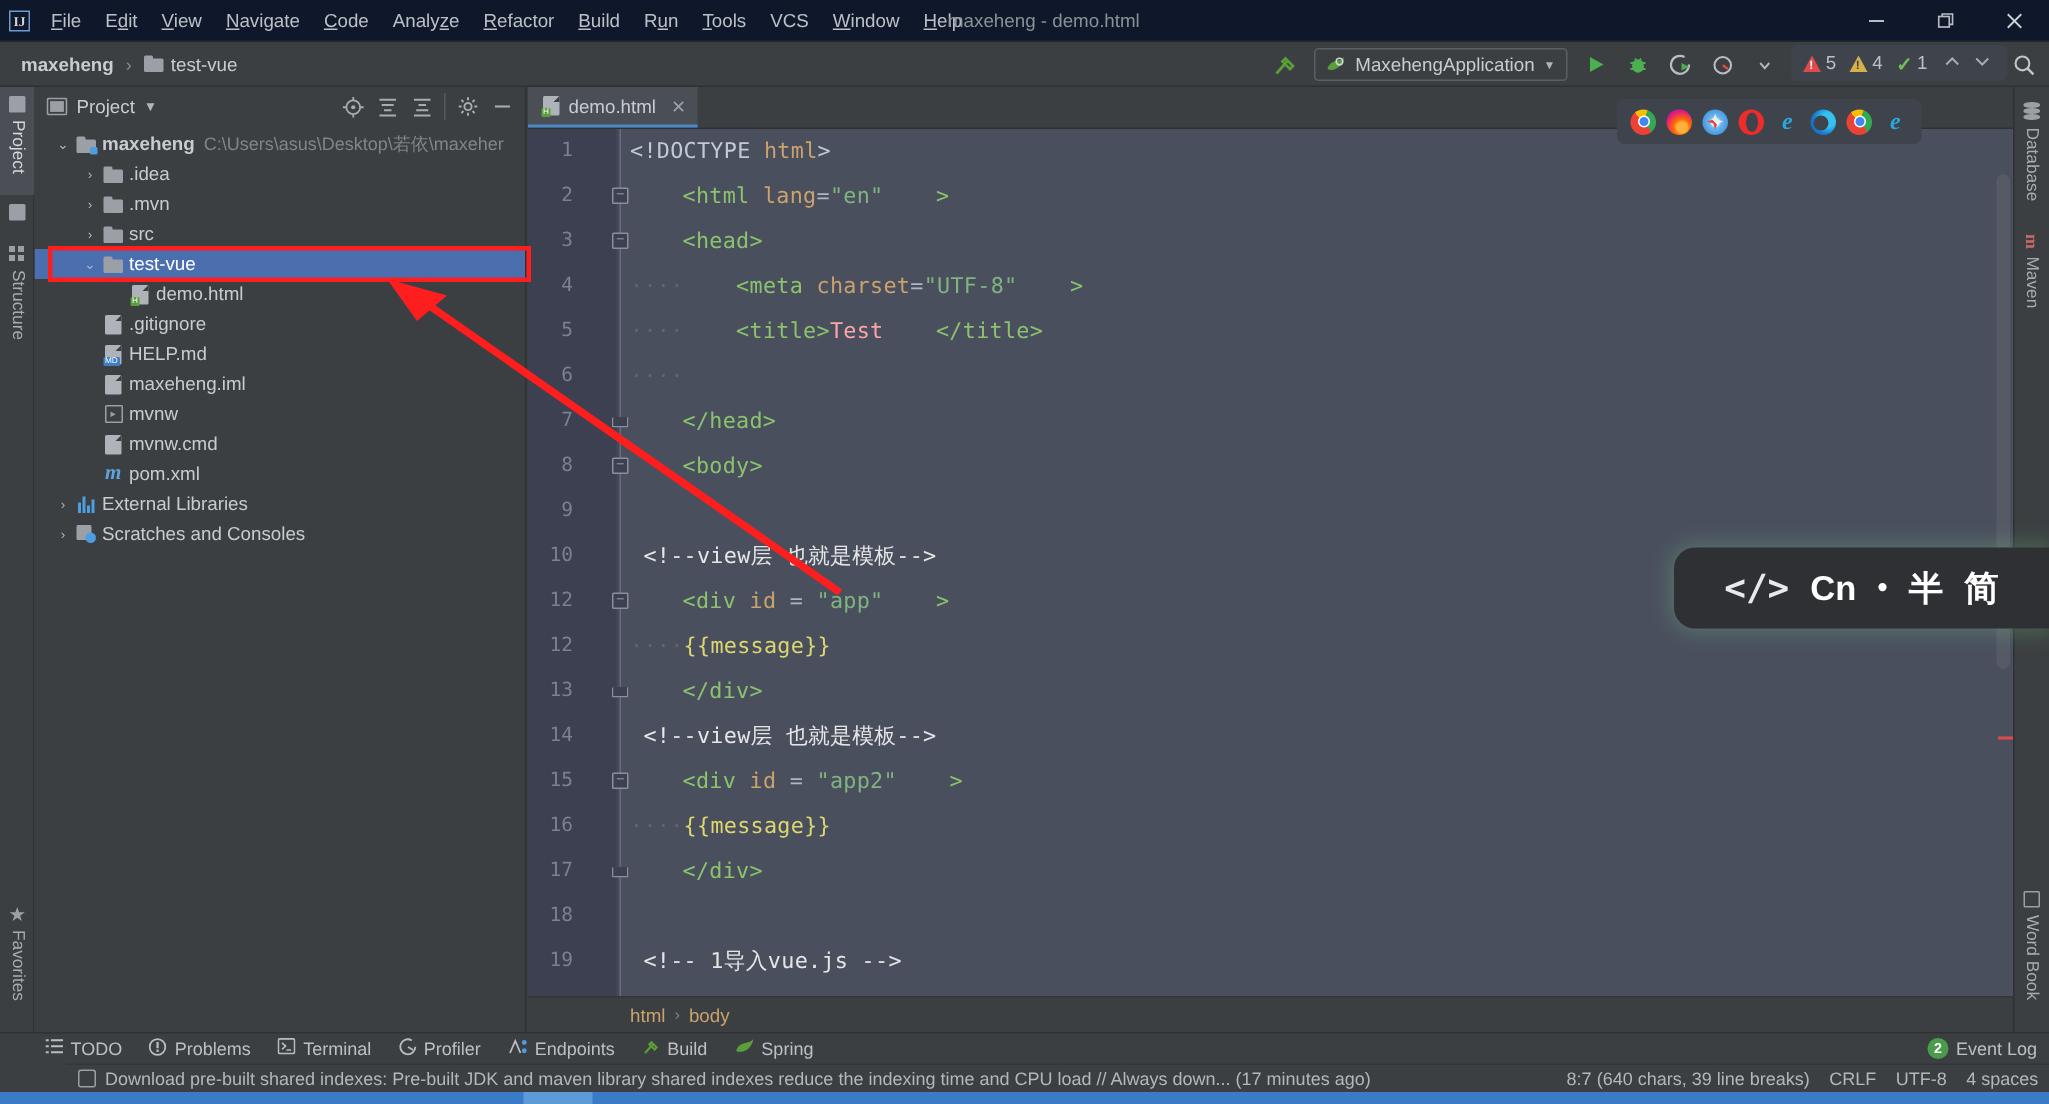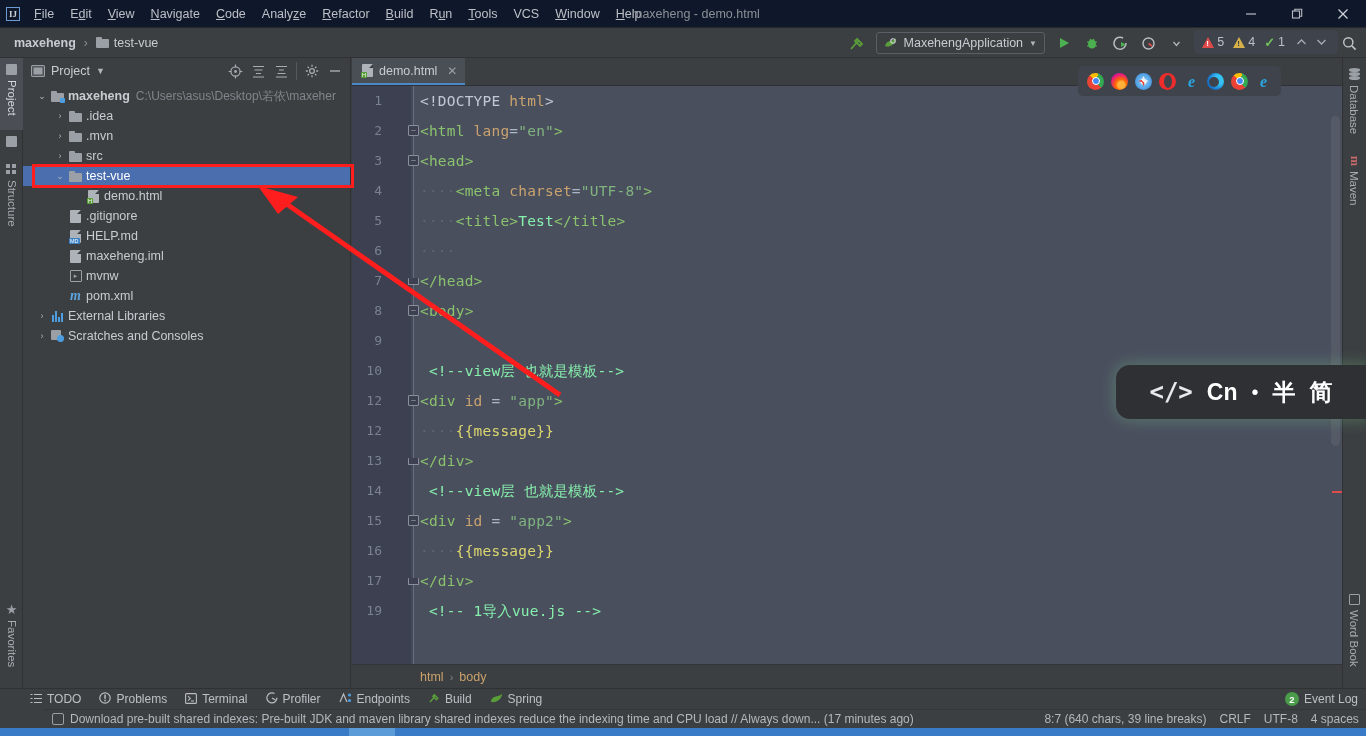--- a/index.html
+++ b/index.html
@@ -223,26 +223,26 @@
   .ln .code {
     position: absolute; left: 68px; top: 0; font-size: 14.5px;
     white-space: pre; font-family: "DejaVu Sans Mono", monospace;
     letter-spacing: 0.2px;
   }
   .fold-line {
     position: absolute; left: 61px; top: 0; width: 1px; height: 100%; background: #676d7e;
   }
   
   .t-punct   { color: #a9b7c6; }
-  .t-tag     { color: #8ac26d; }
+  .t-tag     { color: #8ac26d; padding-left: 35px; }
   .t-attr    { color: #c9a26d; }
   .t-str     { color: #7fb37f; }
   .t-doctype { color: #c3c9d4; text-align: right; }
-  .t-text    { color: #86efac; }
-  .t-comment { color: #86efac; }
+  .t-text    { color: #fca5a5; }
+  .t-comment { color: #e5e5e5; }
   .t-mustache{ color: #dcd66f; }
   .t-op      { color: #a9b7c6; }
   .dots { color: #5e6475; }
 
   .breadcrumb-bar {
     height: 24px; background: #3c3f41; display: flex; align-items: center;
     padding-left: 68px; gap: 6px; border-top: 1px solid #33353a;
   }
   .bc { font-size: 12.5px; color: #c9a26d; }
   .bc-sep { font-size: 11px; color: #7f858c; }
@@ -633,20 +633,27 @@
         <div class="row" style="padding-left: 30px;">
           <span class="arrow"></span>
           <span class="ico">
             <span class="i-mvnw">▸</span>
           </span>
           <span class="label" style="">mvnw</span>
         </div>
         <div class="row" style="padding-left: 30px;">
           <span class="arrow"></span>
           <span class="ico">
+            <span class="i-file"></span>
+          </span>
+          <span class="label" style="">mvnw.cmd</span>
+        </div>
+        <div class="row" style="padding-left: 30px;">
+          <span class="arrow"></span>
+          <span class="ico">
             <span class="i-m">m</span>
           </span>
           <span class="label" style="">pom.xml</span>
         </div>
         <div class="row" style="padding-left: 12px;">
           <span class="arrow">›</span>
           <span class="ico">
             <span class="i-libs">
               <i style="height:7px"></i>
               <i style="height:11px"></i>
@@ -753,20 +760,24 @@
             <span class="code"><span class="t-tag">&lt;div</span><span class="t-punct"> </span><span class="t-attr">id</span><span class="t-op"> = </span><span class="t-str">"app2"</span><span class="t-tag">&gt;</span></span>
           </div>
           <div class="ln">
             <span class="num">16</span>
             <span class="code"><span class="dots">····</span><span class="t-mustache">{{message}}</span></span>
           </div>
           <div class="ln">
             <span class="num">17</span>
             <span class="fold end"></span>
             <span class="code"><span class="t-tag">&lt;/div&gt;</span></span>
+          </div>
+          <div class="ln">
+            <span class="num">18</span>
+            <span class="code"></span>
           </div>
           <div class="ln">
             <span class="num">19</span>
             <span class="code"><span class="t-comment"> &lt;!-- 1导入vue.js --&gt;</span></span>
           </div>
         </div>
 
       <div class="e-scroll"></div>
       <div class="marker" style="top:285px"></div>
       <div class="marker" style="top:405px"></div>

